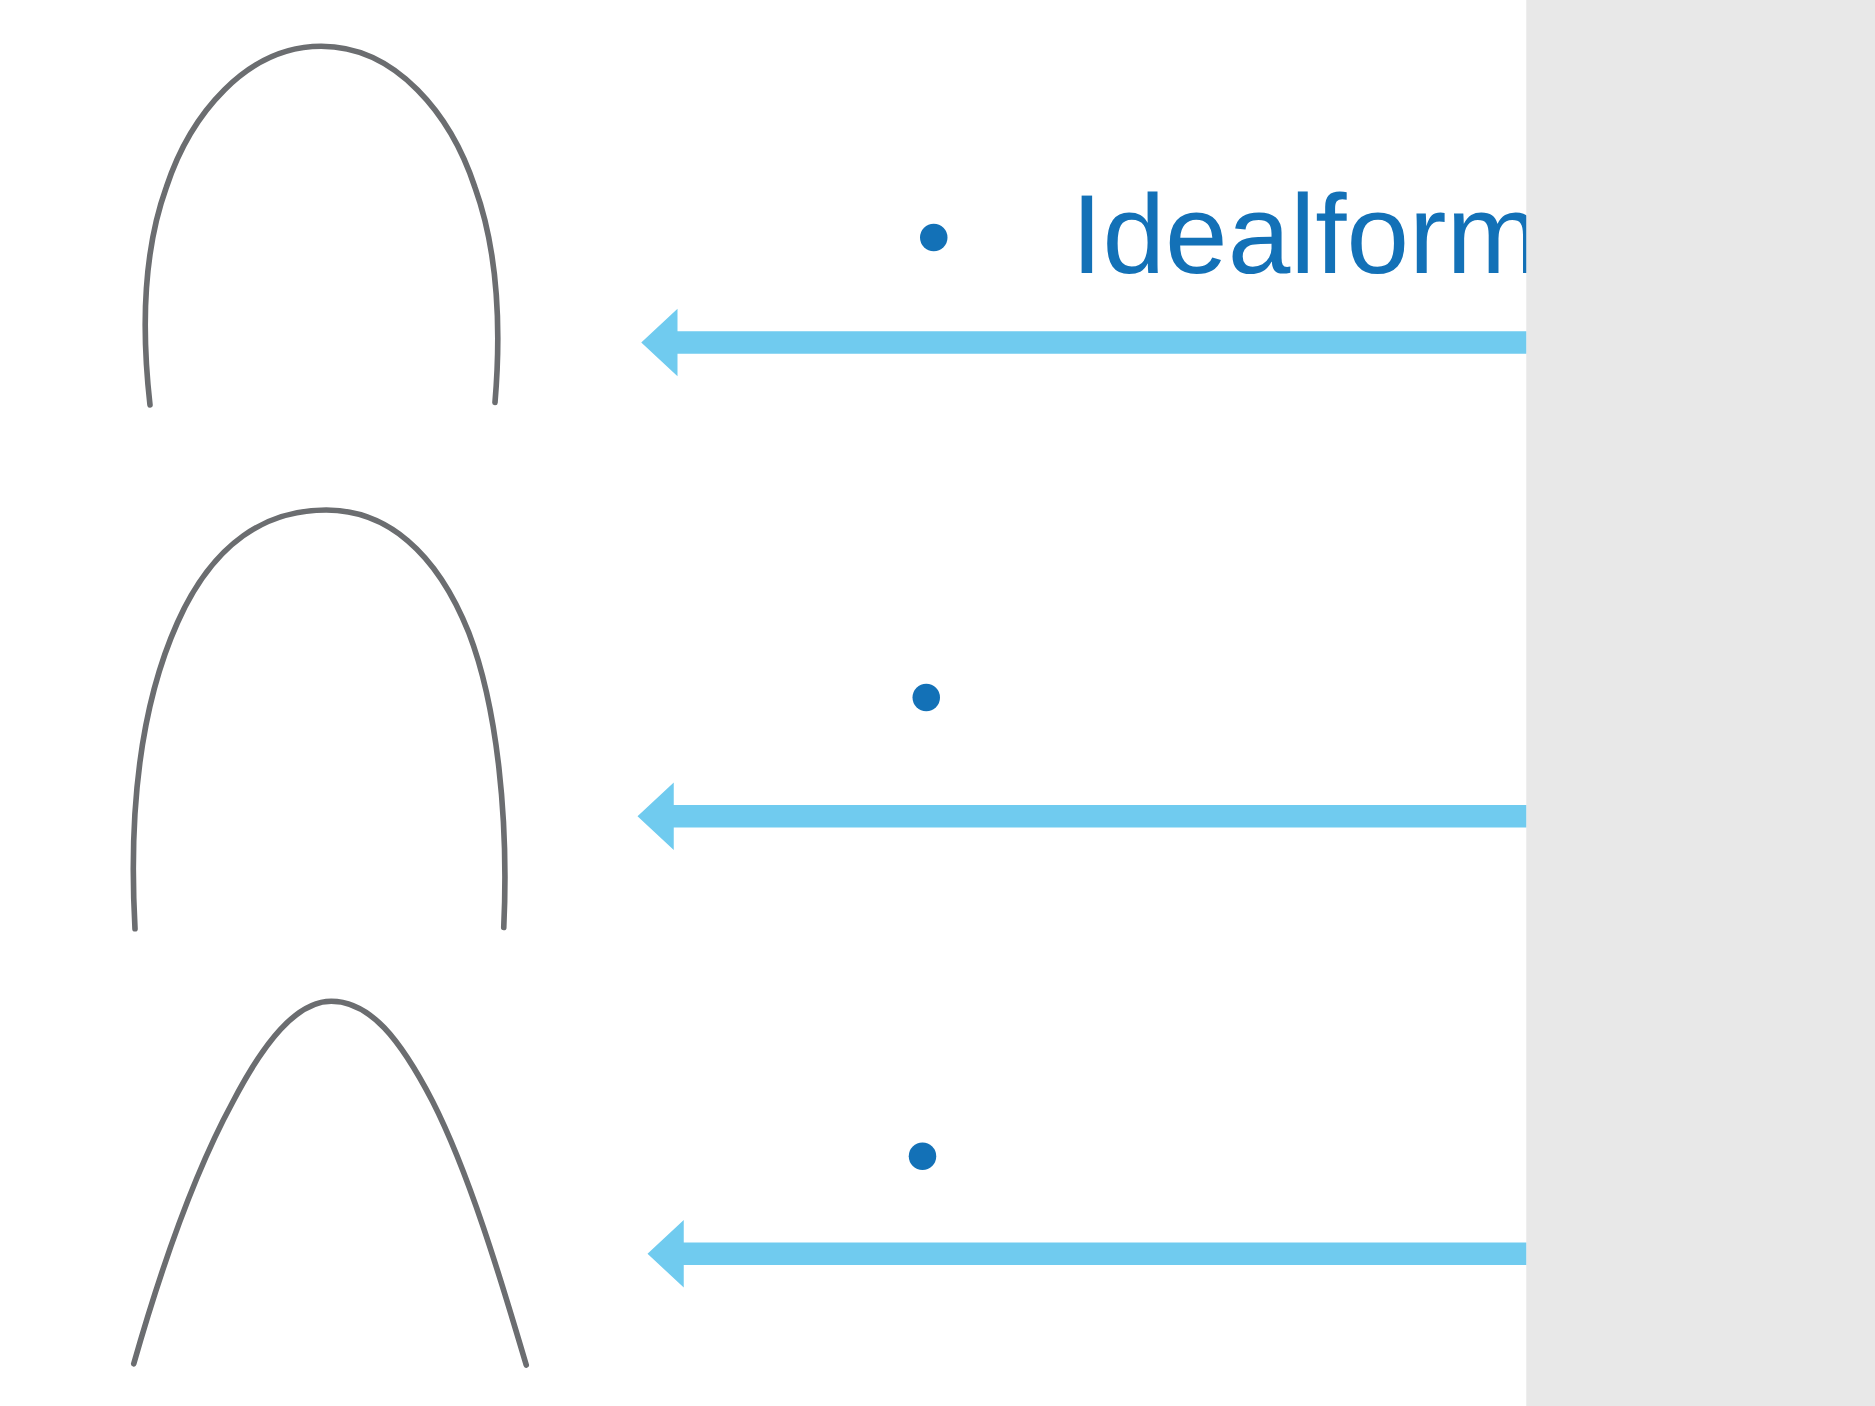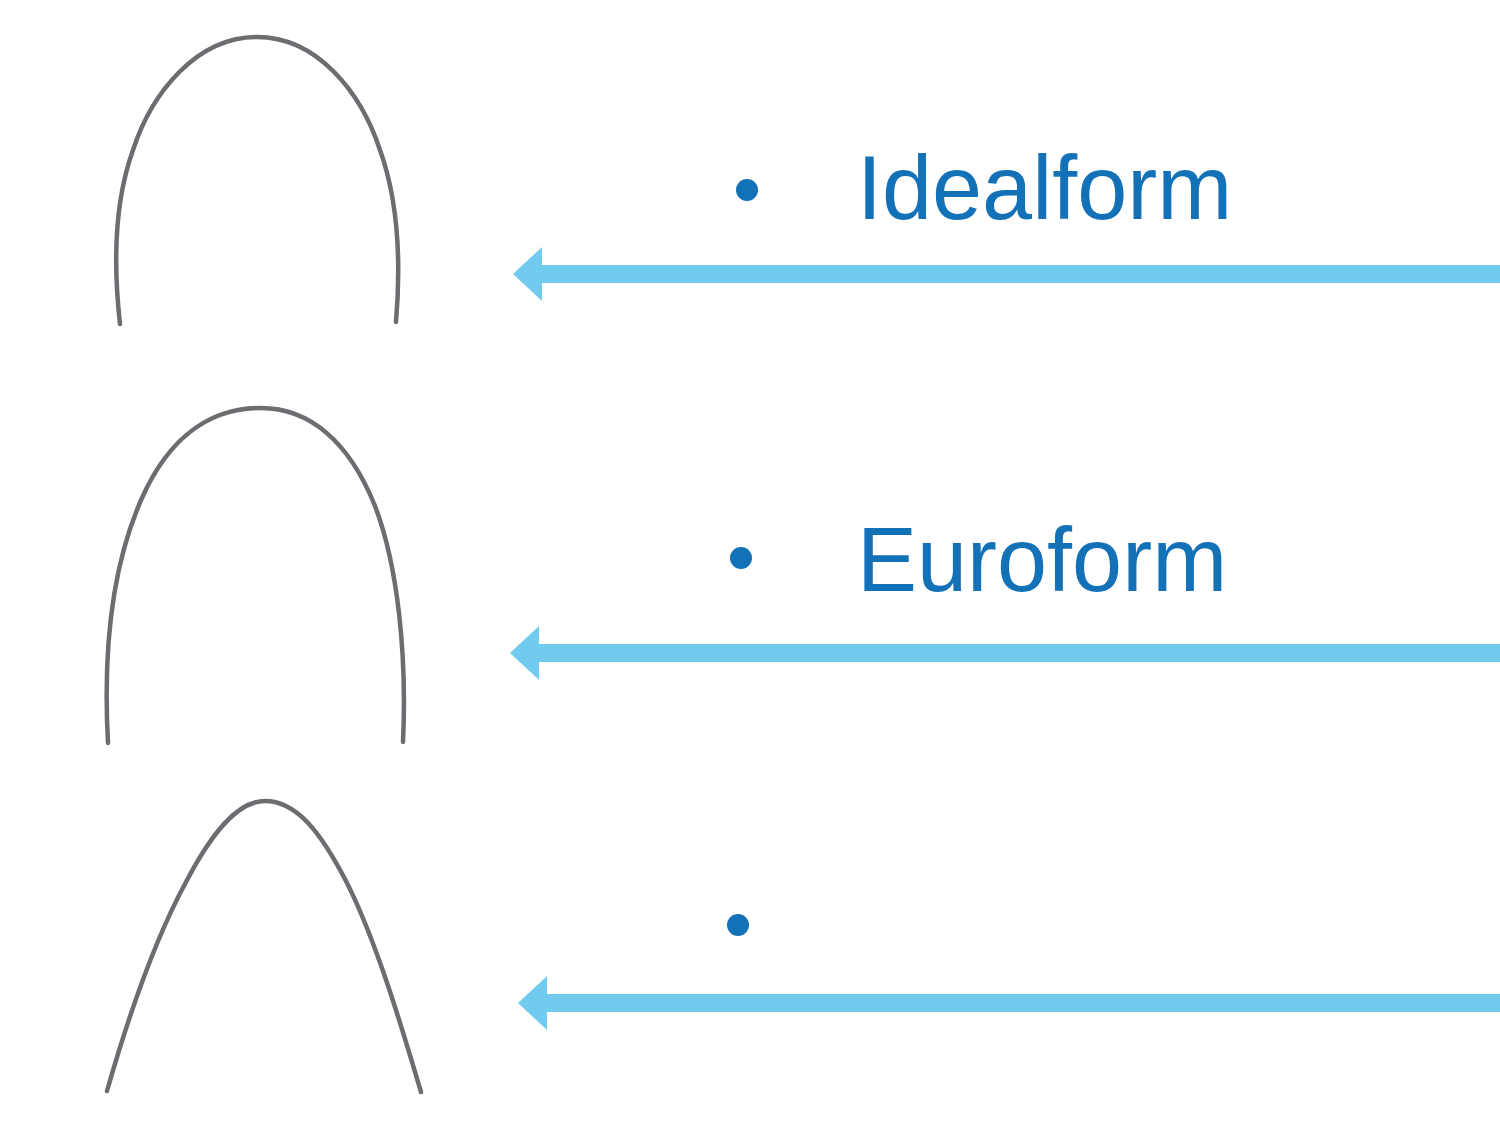--- a/index.html
+++ b/index.html
@@ -6,21 +6,21 @@
     --label-text: #1371B7;
     --bullet: #1371B7;
     --arrow: #70CBEF;
     --wire: #6B6D70;
     --background: #FFFFFF;
   }
   * { margin: 0; padding: 0; box-sizing: border-box; }
   html, body { background: #e8e8e8; }
   .canvas {
     position: relative;
-    width: 1500px;
+    width: 1221px;
     height: 1125px;
     background: var(--background);
     overflow: hidden;
     font-family: "Liberation Sans", "DejaVu Sans", sans-serif;
   }
   .shapes-layer {
     position: absolute;
     left: 0; top: 0;
     width: 1500px; height: 1125px;
     display: block;
@@ -72,15 +72,14 @@
     <polygon class="arrow-shape" transform="translate(513,247)" points="0,27 29,0 29,18 987,18 987,36 29,36 29,54"></polygon>
     <polygon class="arrow-shape" transform="translate(510,626)" points="0,27 29,0 29,18 990,18 990,36 29,36 29,54"></polygon>
     <polygon class="arrow-shape" transform="translate(518,976)" points="0,27 29,0 29,18 982,18 982,36 29,36 29,54"></polygon>
   </svg>
 
   <div class="bullet bullet-1"></div>
   <div class="bullet bullet-2"></div>
   <div class="bullet bullet-3"></div>
 
   <div class="label label-1">Idealform</div>
-  <div class="label label-2">Euroform</div>
 
 </div>
 
 </body></html>

